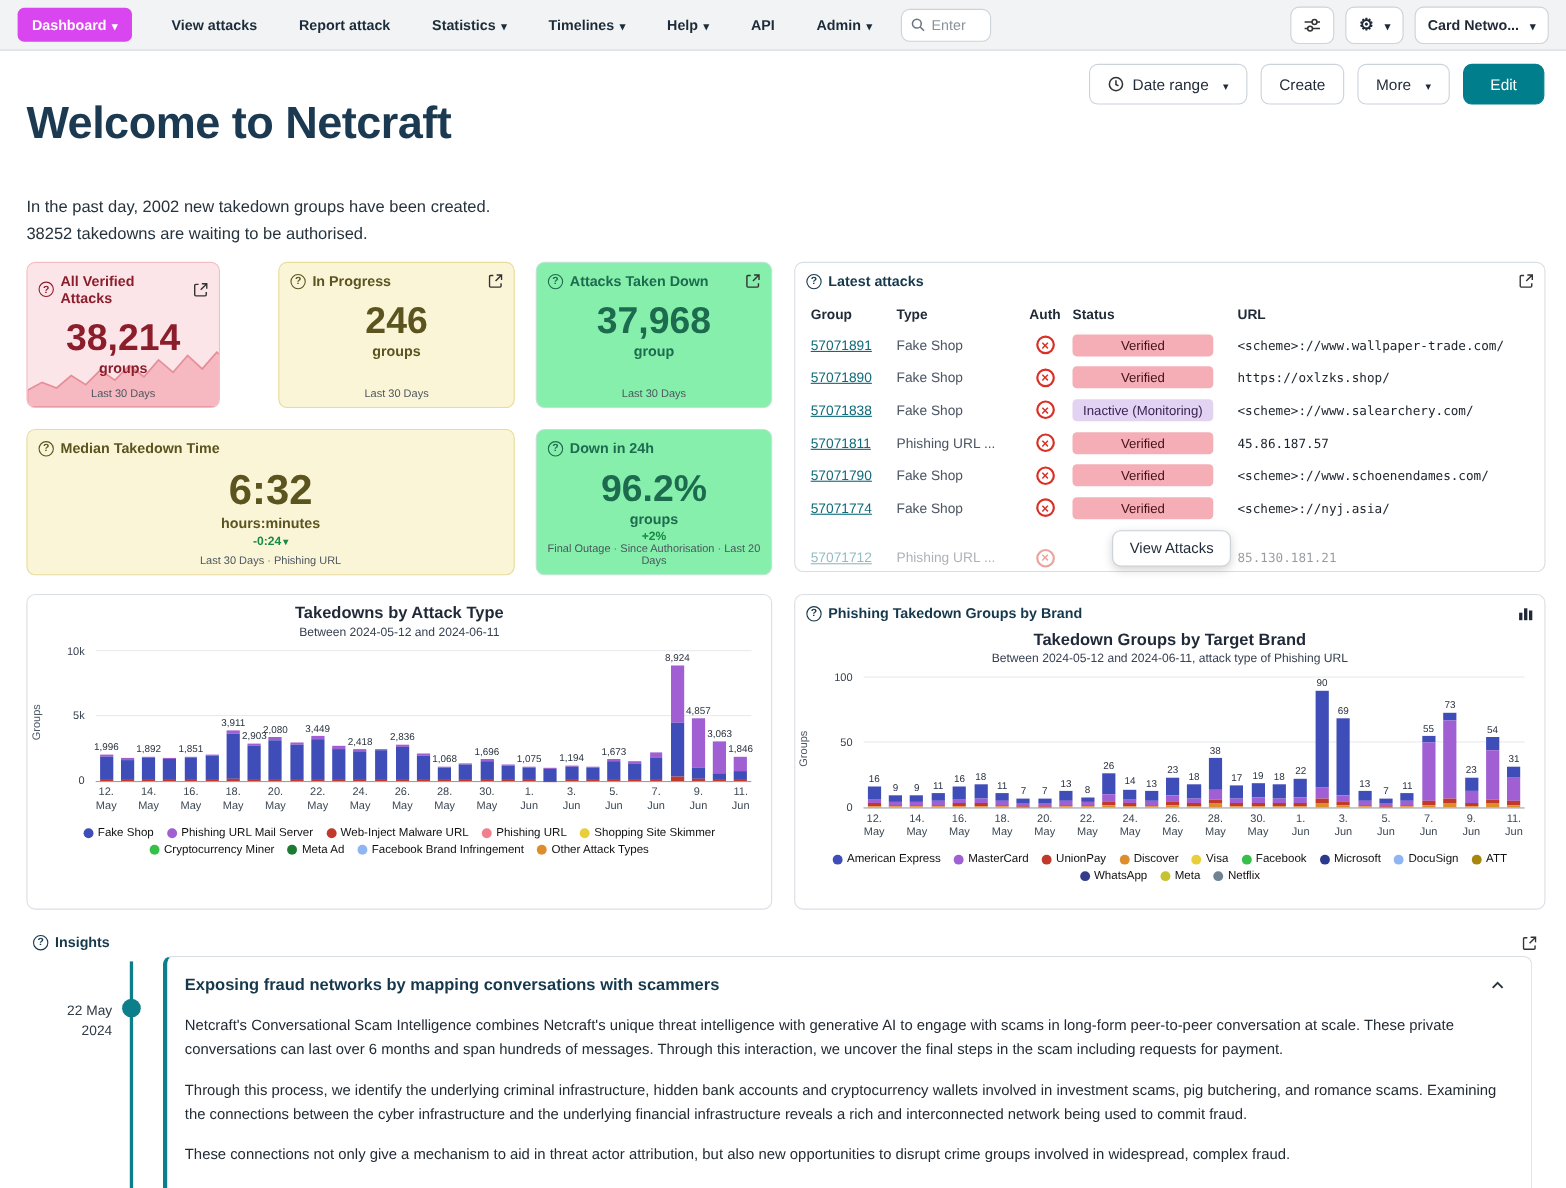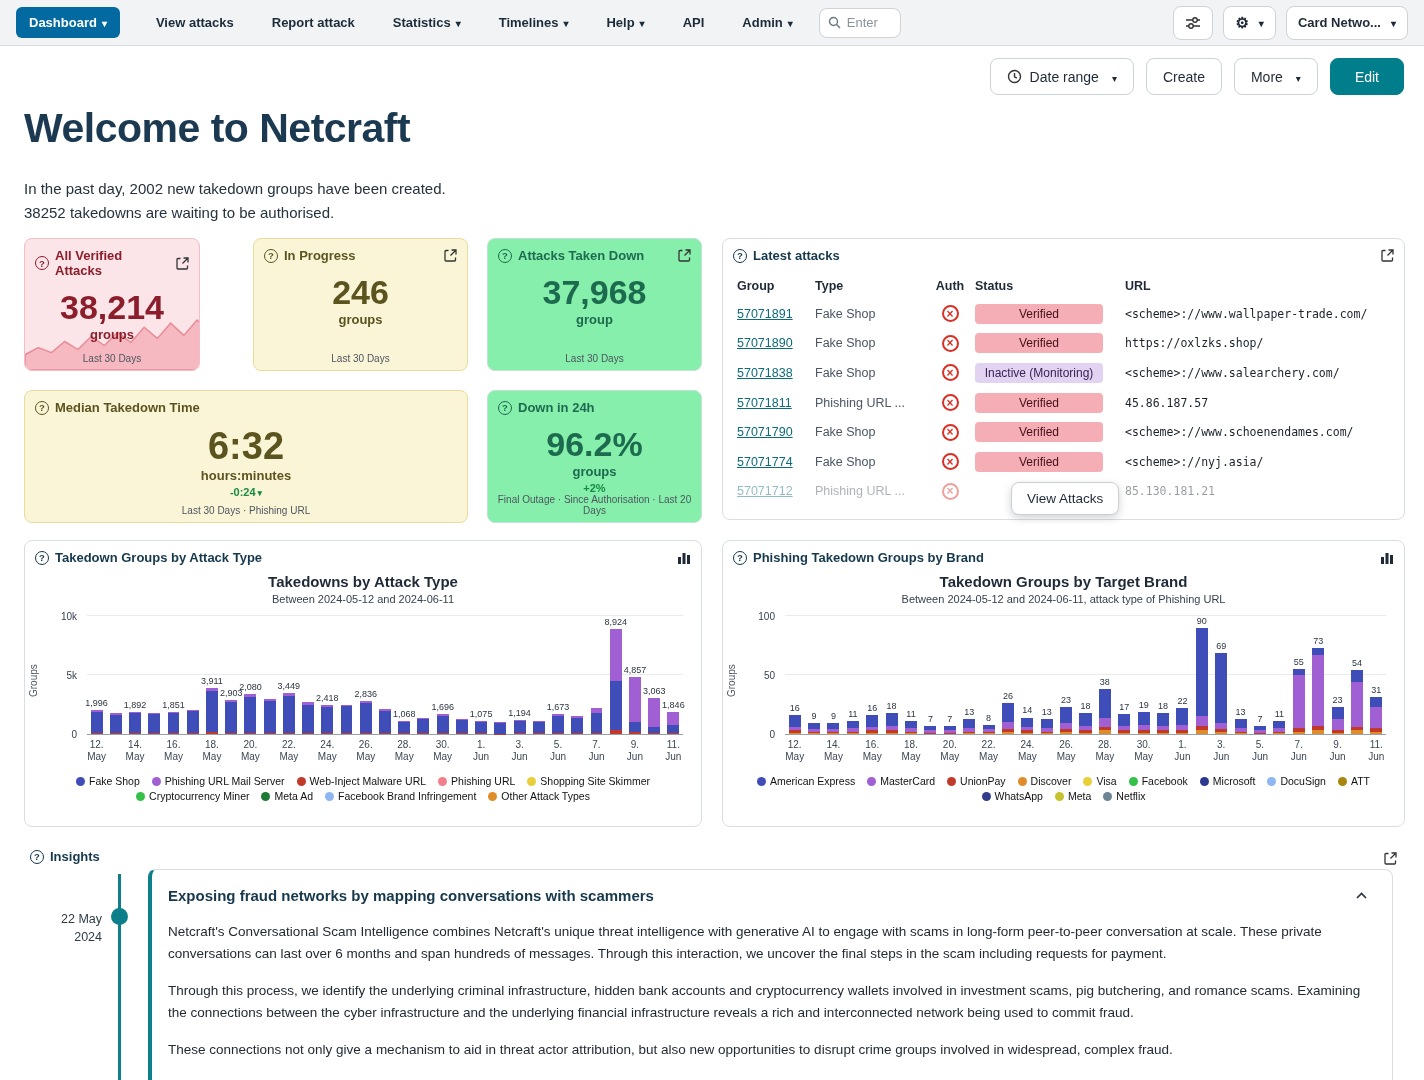--- a/index.html
+++ b/index.html
@@ -3,21 +3,21 @@
 <meta charset="utf-8">
 <style>
   * { box-sizing: border-box; }
   body {
     margin:0; width:1424px; height:1080px; position:relative; overflow:hidden;
     font-family:"Liberation Sans", sans-serif; background:#fff; color:#1f2937;
   }
   
   .nav { position:absolute; top:0; left:0; width:1424px; height:46px; background:#f1f3f4;
          border-bottom:1px solid #d5dade; display:flex; align-items:center; padding:0 16px; z-index:6; }
-  .dash-btn { background:#0369a1; color:#fff; border:none; border-radius:6px; font-weight:700;
+  .dash-btn { background:#d946ef; color:#fff; border:none; border-radius:6px; font-weight:700;
               font-size:13px; padding:8px 13px; display:flex; align-items:center; cursor:pointer;
               font-family:inherit; }
   .nav-links { display:flex; align-items:center; gap:38px; margin-left:36px; font-size:13px;
                font-weight:600; color:#1c2b39; }
   .nav-link { display:flex; align-items:center; cursor:pointer; }
   .chev { font-style:normal; }
   .chev::after { content:"▾"; font-size:10px; margin-left:5px; }
   .dash-btn .chev::after { color:#fff; }
   .search { margin-left:26px; background:#fff; border:1px solid #cdd3d9; border-radius:8px; height:30px;
             width:82px; display:flex; align-items:center; padding:0 8px; gap:4px; }
@@ -29,21 +29,21 @@
               align-items:center; justify-content:center; padding:0 11px; cursor:pointer; font-size:13px;
               gap:5px; color:#1f2937; font-family:inherit; font-weight:600; }
   .gear { font-size:15px; line-height:1; }
   
   .toolbar { position:absolute; top:58px; right:20px; display:flex; gap:12px; z-index:5; }
   .btn { background:#fff; border:1px solid #cbd2d9; border-radius:8px; height:37px; padding:0 16px;
          font-size:14px; display:flex; align-items:center; gap:8px; cursor:pointer; color:#1f2937;
          font-family:inherit; }
   .btn.primary { background:#007e8c; border-color:#007e8c; color:#fff; padding:0 24px; }
   
-  .h1 { position:absolute; left:24px; top:105px; margin:0; font-size:41px; font-weight:700;
+  .h1 { position:absolute; left:24px; top:88px; margin:0; font-size:41px; font-weight:700;
         color:#1b3a52; letter-spacing:-0.5px; }
   .intro { position:absolute; left:24px; top:177px; font-size:15px; line-height:24px; color:#26323c; }
   
   .card { position:absolute; border:1px solid #d9dee3; border-radius:8px; background:#fff; }
   .card-head { display:flex; align-items:center; gap:6px; padding:9px 10px 0 10px; }
   .card-title { font-size:13px; font-weight:700; color:#15384d; }
   .stat { overflow:hidden; }
   .stat .card-title { color:inherit; }
   .pink  { background:#fbe5e8; border-color:#f2bec5; color:#8c1d2b; }
   .yellow{ background:#fbf5d8; border-color:#e7dc9a; color:#5b541f; }
@@ -58,21 +58,21 @@
   .stat-delta { text-align:center; font-size:11px; font-weight:700; color:#178a43; margin-top:3px;
                 position:relative; z-index:2; }
   .stat-delta .dn::after { content:"▾"; font-size:9px; margin-left:2px; }
   .stat-footer { position:absolute; bottom:6px; left:0; right:0; text-align:center; font-size:10px;
                  color:#4d565e; z-index:2; }
   .spark { position:absolute; left:0; right:0; bottom:0; height:56px; z-index:1; }
   
   .lat-table { padding:6px 14px 0 14px; }
   .lat-row { display:flex; align-items:center; height:29.6px; font-size:12.5px; }
   .lat-row.head { font-weight:700; color:#1f2937; height:26px; margin-top:4px; }
-  .lat-row.faded { opacity:.45; }
+  .lat-row.faded { opacity:.45;margin-top:16px; }
   .c-group { width:78px; }
   .c-type  { width:110px; color:#4b5563; }
   .c-auth  { width:50px; text-align:center; }
   .c-status{ width:150px; }
   .c-url   { flex:1; font-family:"DejaVu Sans Mono", monospace; font-size:11.5px; color:#1a222b;
              white-space:nowrap; overflow:hidden; }
   .lat-row.head .c-url, .lat-row.head .c-type { font-family:"Liberation Sans", sans-serif; font-size:12.5px; color:#1f2937; }
   .c-group a { color:#0e6b7a; text-decoration:underline; cursor:pointer; }
   .auth-x { display:inline-flex; width:17px; height:17px; border:2px solid #d93026; border-radius:50%;
             color:#d93026; font-weight:700; font-size:12px; align-items:center; justify-content:center;
@@ -346,33 +346,20 @@
         <span class="c-type">Phishing URL ...</span>
         <span class="c-auth"><span class="auth-x">×</span></span>
         <span class="c-status"></span>
         <span class="c-url">85.130.181.21</span>
       </div>
     </div>
   <button class="view-attacks">View Attacks</button>
 </div>
 
 <div class="card" style="left:24px; top:540px; width:678px; height:287px;">
-  <div class="card-head">
-    <span class="qicon" style="color:#15384d"></span>
-    <span class="card-title">Takedown Groups by Attack Type</span>
-    <span class="ext-icon">
-        <svg width="14" height="12">
-          <g fill="#1f2937">
-            <rect x="1" y="5" width="3" height="7"></rect>
-            <rect x="5.5" y="1" width="3" height="11"></rect>
-            <rect x="10" y="3" width="3" height="9"></rect>
-          </g>
-        </svg>
-      </span>
-  </div>
   <div class="chart-title">Takedowns by Attack Type</div>
   <div class="chart-subtitle">Between 2024-05-12 and 2024-06-11</div>
   <div class="chart" id="chart0">
     <div class="ylab">Groups</div>
     <div class="yaxis">
         <div class="ytick" style="bottom: -5px;">0</div>
         <div class="ytick" style="bottom: 54px;">5k</div>
         <div class="ytick" style="bottom: 113px;">10k</div>
       </div>
     <div class="plot">

